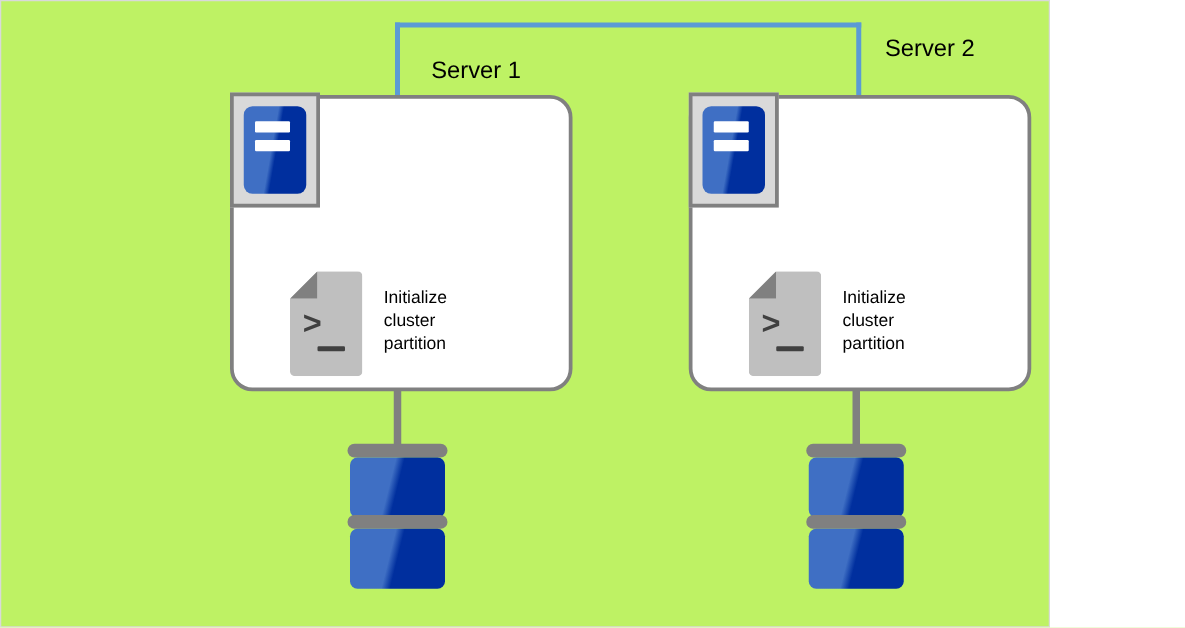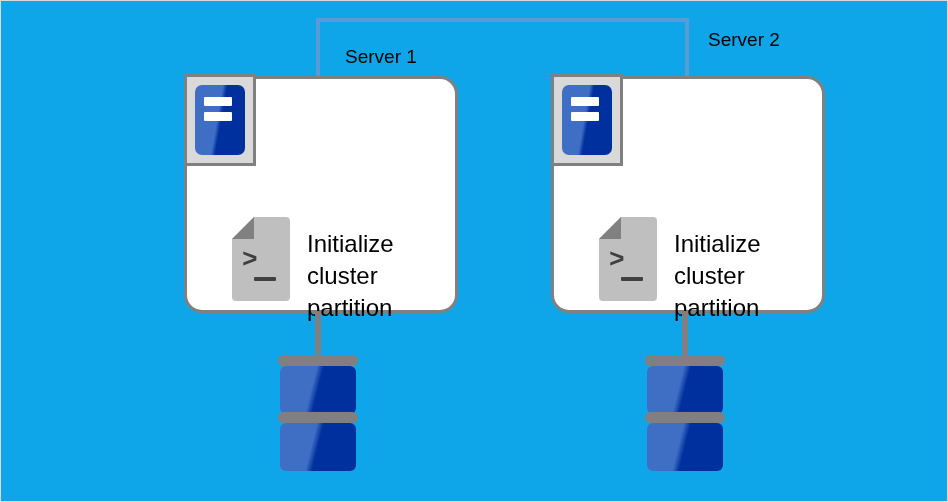--- a/index.html
+++ b/index.html
@@ -5,23 +5,23 @@
   html, body {
     margin: 0;
     padding: 0;
     background: #ffffff;
   }
   body {
     font-family: "Liberation Sans", sans-serif;
   }
   #canvas {
     position: relative;
-    width: 948px;
+    width: 840px;
     height: 502px;
-    background: #0ea5e9;
+    background: #bef264;
     border: 1px solid #d9d9d9;
     box-sizing: border-box;
     overflow: hidden;
   }
 
   
   .ic-seg {
     position: absolute;
     background: #5b9bd5;
   }
@@ -110,21 +110,21 @@
     top: 60px;
     width: 22px;
     height: 4px;
     background: #404040;
     border-radius: 1px;
   }
 
   
   .action-text {
     position: absolute;
-    font-size: 24px;
+    font-size: 14px;
     color: #000000;
     line-height: 1.33;
     white-space: nowrap;
   }
 
   
   .connector {
     position: absolute;
     width: 6px;
     background: #808080;

